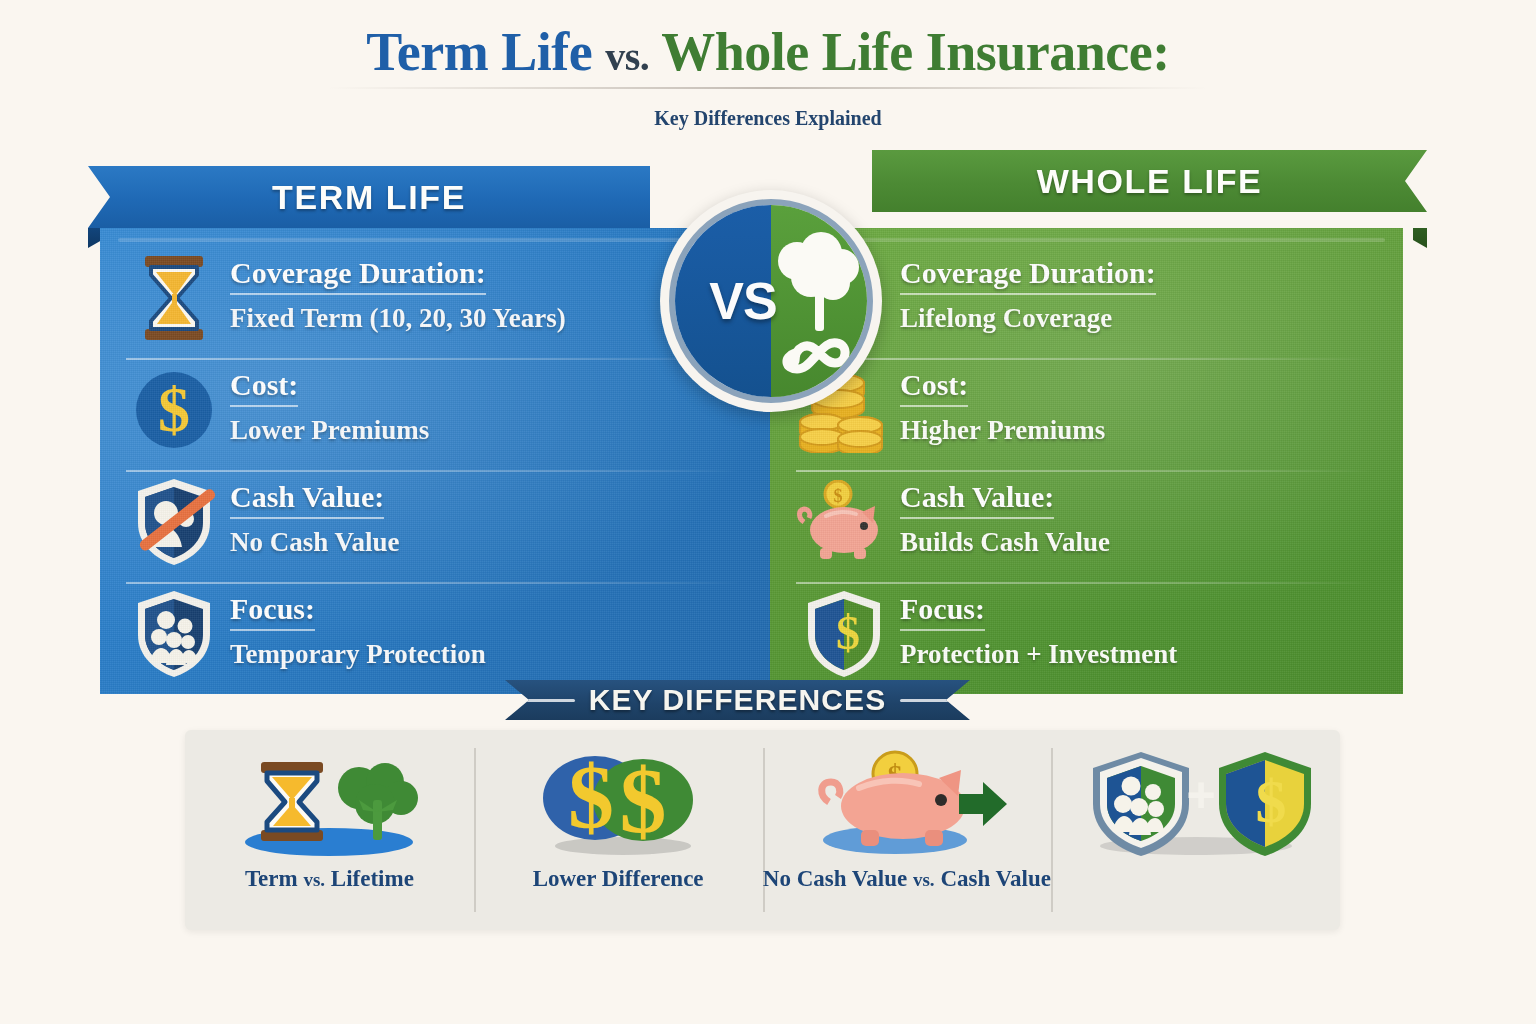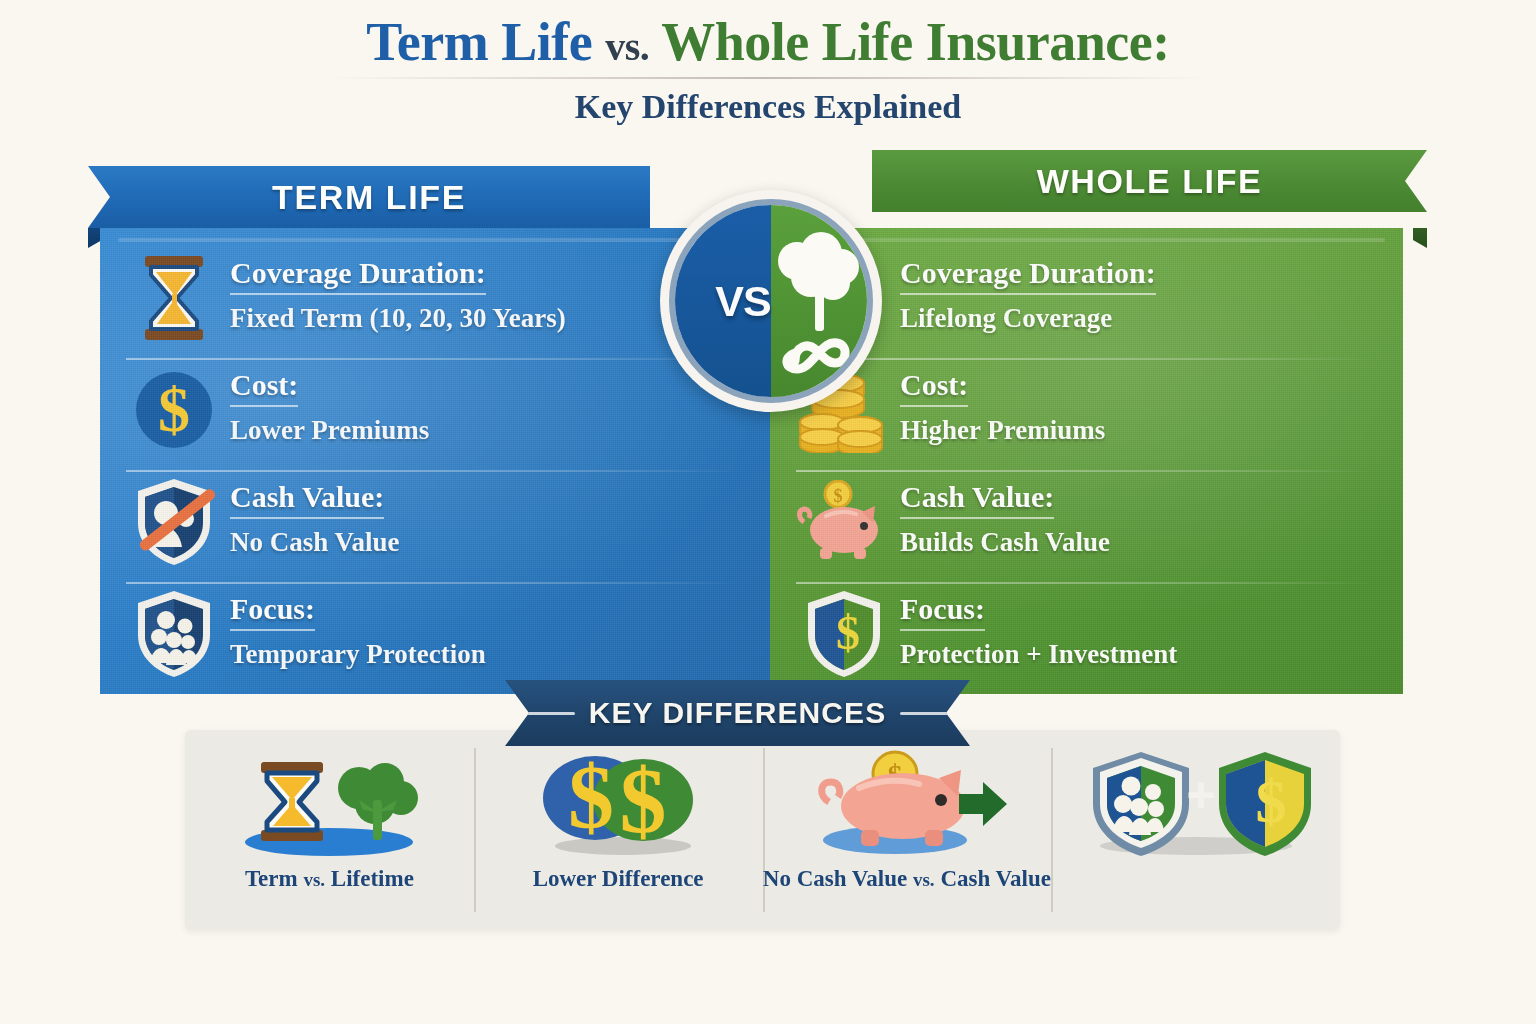--- a/index.html
+++ b/index.html
@@ -5,42 +5,42 @@
   * { box-sizing: border-box; margin: 0; padding: 0; }
   html, body { width: 1536px; height: 1024px; }
   body {
     font-family: "Liberation Sans", sans-serif;
     background: #faf6f0;
     position: relative;
     overflow: hidden;
   }
 
   
-  .title-wrap { position: absolute; left: 0; top: 14px; width: 1536px; text-align: center; }
+  .title-wrap { position: absolute; left: 0; top: 24px; width: 1536px; text-align: center; }
   .title-main {
     font-family: "Liberation Serif", serif;
     font-weight: bold;
     font-size: 54px;
     letter-spacing: -0.5px;
     line-height: 1.06;
     white-space: nowrap;
   }
   .t-blue  { color: #1f5fa8; }
   .t-vs    { color: #31404f; font-size: 40px; font-style: normal; }
   .t-green { color: #3f7d33; }
   .title-rule {
     width: 880px; height: 2px; margin: 6px auto 0;
     background: linear-gradient(to right, rgba(160,150,140,0), rgba(150,140,130,.55), rgba(160,150,140,0));
   }
   .title-sub {
     font-family: "Liberation Serif", serif;
     font-weight: bold;
-    font-size: 34px;
+    font-size: 20px;
     color: #23456e;
-    margin-top: 9px;
+    margin-top: 18px;
   }
 
   
   .ribbon {
     position: absolute;
     height: 62px;
     display: flex; align-items: center; justify-content: center;
     color: #fdfdfa;
     font-family: "Liberation Sans", sans-serif;
     font-weight: bold;
@@ -139,30 +139,30 @@
     background: linear-gradient(180deg,#1b5ea8,#14518f);
   }
   .vs-half-r {
     position: absolute; right: 0; top: 0; width: 50%; height: 100%;
     background: linear-gradient(180deg,#5aa03c,#47882e);
   }
   .vs-text {
     position: absolute; left: 6px; top: 50%; transform: translateY(-50%);
     width: 124px; text-align: center;
     font-family: "Liberation Sans", sans-serif;
-    font-weight: bold; font-size: 43px; color: #fbfbfb;
+    font-weight: bold; font-size: 52px; color: #fbfbfb;
     letter-spacing: -1px;
     text-shadow: 0 3px 4px rgba(0,0,0,.35);
     z-index: 3;
   }
   .vs-sym { position: absolute; right: 2px; top: 16px; width: 104px; height: 172px; z-index: 3; }
 
   
   .kd-banner {
-    position: absolute; left: 505px; top: 680px; width: 465px; height: 66px;
+    position: absolute; left: 505px; top: 680px; width: 465px; height: 40px;
     background: linear-gradient(180deg,#27527f 0%,#1f4369 60%,#1b3c5e 100%);
     clip-path: polygon(0 0, 100% 0, calc(100% - 24px) 50%, 100% 100%, 0 100%, 24px 50%);
     display: flex; align-items: center; justify-content: center; gap: 14px;
     box-shadow: 0 4px 8px rgba(0,0,0,.2);
     z-index: 7;
   }
   .kd-dash { width: 54px; height: 3px; background: rgba(255,255,255,.78); border-radius: 2px; }
   .kd-text {
     font-family: "Liberation Sans", sans-serif;
     font-weight: bold; font-size: 30px; color: #f6f5ef;

